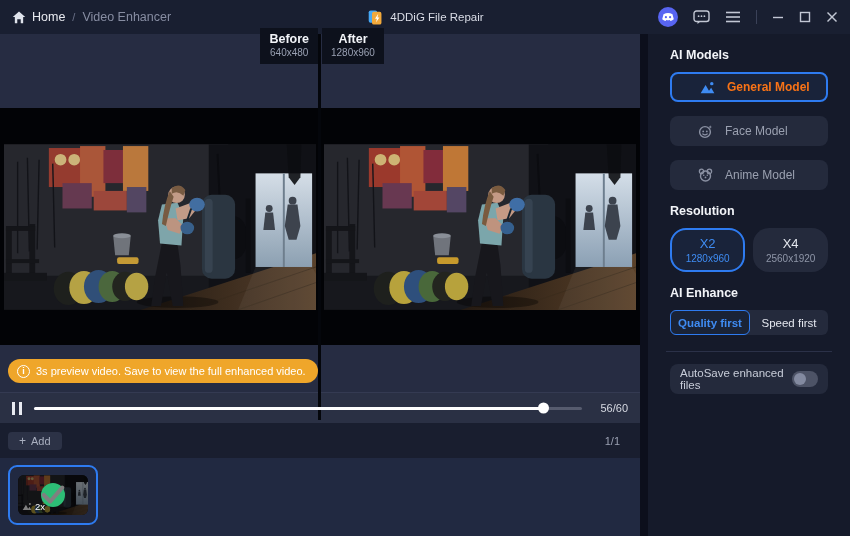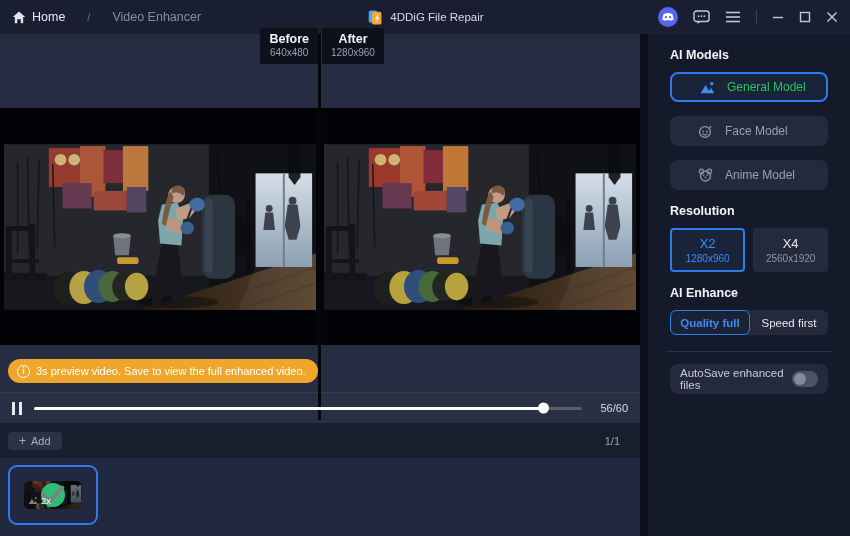--- a/index.html
+++ b/index.html
@@ -3,21 +3,21 @@
 <meta charset="utf-8">
 <style>
   * { margin:0; padding:0; box-sizing:border-box; }
   html,body { width:850px; height:536px; overflow:hidden; background:#0c0f1c;
     font-family:"Liberation Sans", sans-serif; -webkit-font-smoothing:antialiased; }
   .app { position:relative; width:850px; height:536px; background:#191f31; }
 
   
   .titlebar { position:absolute; left:0; top:0; width:850px; height:34px;
     background:#191f31; display:flex; align-items:center; padding:0 12px; z-index:4; }
-  .crumbs { display:flex; align-items:center; gap:22px; font-size:12.5px; }
+  .crumbs { display:flex; align-items:center; gap:7px; font-size:12.5px; }
   .crumb-home { color:#e8eaf0; display:flex; align-items:center; gap:6px; cursor:default; }
   .crumb-sep { color:#6a7188; font-size:11px; }
   .crumb-cur { color:#878da2; }
   .apptitle { position:absolute; left:50%; transform:translateX(-50%); display:flex;
     align-items:center; gap:7px; font-size:11.5px; color:#d9dce6; }
   .winicons { margin-left:auto; display:flex; align-items:center; gap:15px; }
   .winicons .vline { width:1px; height:14px; background:#3a4158; }
   .icbtn { display:flex; align-items:center; justify-content:center; cursor:pointer; }
   .discord { width:20px; height:20px; border-radius:50%; background:#5865f2; }
 
@@ -63,40 +63,40 @@
   .time { position:relative; z-index:3; font-size:11px; color:#d6d9e2; width:36px; text-align:right; }
 
   
   .addbtn { display:inline-flex; align-items:center; gap:5px; background:#2c3246;
     border-radius:4px; padding:3px 11px; font-size:11px; color:#a9afbf; cursor:pointer; }
   .addbtn .plus { font-size:12px; line-height:10px; }
   .counter { margin-left:auto; margin-right:12px; font-size:11px; color:#9aa0b2; }
 
   
   .thumb-card { position:absolute; left:8px; top:7px; width:90px; height:60px;
-    border:2px solid #2e7bf0; border-radius:9px; padding:14px; cursor:pointer; }
+    border:2px solid #2e7bf0; border-radius:9px; padding:8px; cursor:pointer; }
   .thumb-img { position:relative; width:100%; height:100%; border-radius:6px; overflow:hidden;
     background:#0a0c10; }
   .thumb-img svg { width:100%; height:100%; filter:brightness(0.5); }
   .check { position:absolute; left:50%; top:50%; transform:translate(-50%,-50%);
     width:24px; height:24px; border-radius:50%; background:#2dbe76;
     display:flex; align-items:center; justify-content:center; }
   .scale-badge { position:absolute; left:4px; bottom:3px; display:flex; align-items:center;
     gap:3px; font-size:9.5px; color:#fff; }
 
   
   .sep { position:absolute; left:640px; top:34px; width:8px; height:502px; background:#0c0f1c; }
   .sidebar { position:absolute; left:648px; top:34px; width:202px; height:502px;
     background:#151a2a; padding:0 22px; }
   .sb-h { font-size:12.5px; font-weight:bold; color:#f2f4f8; margin-top:14px; margin-bottom:10px; }
   .model-btn { height:30px; border-radius:8px; background:#242a3c; display:flex; align-items:center;
     padding-left:28px; gap:12px; font-size:12px; color:#9aa0b0; margin-bottom:14px; cursor:pointer; }
-  .model-btn.sel { background:#19233a; border:2px solid #2e7bf0; color:#22c55e; font-weight:normal; }
+  .model-btn.sel { background:#19233a; border:2px solid #2e7bf0; color:#f97316; font-weight:bold; }
   .res-wrap { display:flex; gap:8px; }
-  .res-btn { width:87px; height:44px; border-radius:4px; background:#242a3c; display:flex;
+  .res-btn { width:87px; height:44px; border-radius:16px; background:#242a3c; display:flex;
     flex-direction:column; align-items:center; justify-content:center; cursor:pointer; }
   .res-btn .r-l { font-size:13px; color:#e4e7ee; line-height:17px; }
   .res-btn .r-s { font-size:10px; color:#8f96a8; line-height:13px; }
   .res-btn.sel { background:#19233a; border:2px solid #2e7bf0; }
   .res-btn.sel .r-l, .res-btn.sel .r-s { color:#3f8cf3; }
   .seg { display:flex; height:25px; background:#242a3c; border-radius:6px; margin-top:0; }
   .seg-opt { flex:1; display:flex; align-items:center; justify-content:center; font-size:11.5px;
     color:#e3e6ee; cursor:pointer; border-radius:6px; }
   .seg-opt.sel { border:1.5px solid #2e7bf0; background:#1a2336; color:#3f8cf3; font-weight:bold; }
   .sb-div { height:1px; background:#2b3148; margin:16px -4px 0; }
@@ -400,21 +400,21 @@
         <span class="r-s">1280x960</span>
       </div>
       <div class="res-btn">
         <span class="r-l">X4</span>
         <span class="r-s">2560x1920</span>
       </div>
     </div>
 
     <div class="sb-h">AI Enhance</div>
     <div class="seg">
-      <div class="seg-opt sel">Quality full</div>
+      <div class="seg-opt sel">Quality first</div>
       <div class="seg-opt">Speed first</div>
     </div>
 
     <div class="sb-div"></div>
 
     <div class="tg-row">
       <span class="tg-label">AutoSave enhanced files</span>
       <span class="toggle"></span>
     </div>
 

